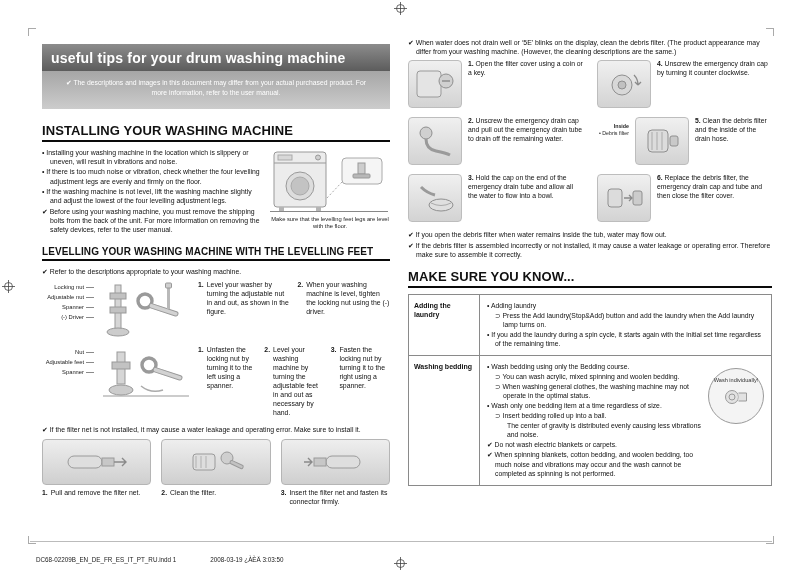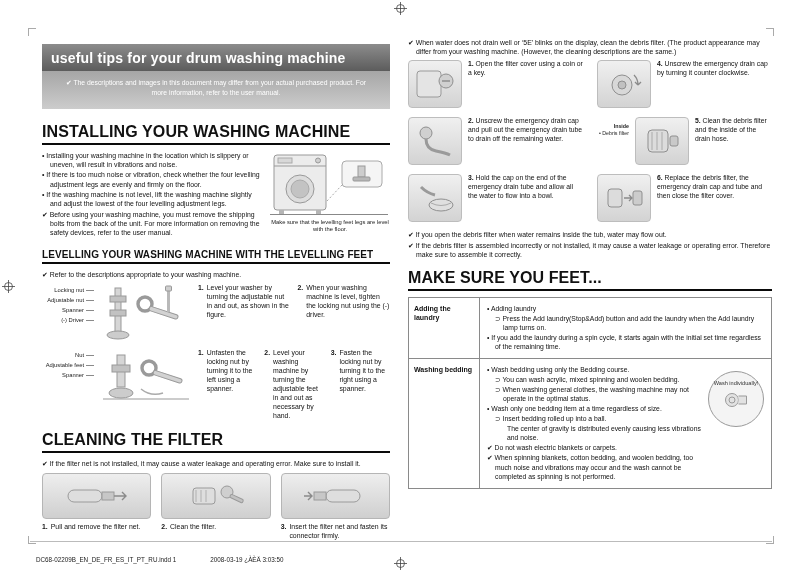--- a/index.html
+++ b/index.html
@@ -12,21 +12,21 @@
   .col-left{left:42px;top:44px;width:348px;}
   .col-right{left:408px;top:38px;width:364px;}
 
   
   .banner{margin-bottom:14px;}
   .banner-title{background:linear-gradient(180deg,#8c8c8c,#5c5c5c);color:#fff;font-weight:bold;
     font-size:14px;padding:6px 9px 5px;letter-spacing:.2px;}
   .banner-note{background:linear-gradient(180deg,#a6a6a6,#cccccc);color:#fff;font-size:6.8px;
     line-height:1.45;text-align:center;padding:7px 16px 11px;}
 
-  .h1{font-size:16px;font-weight:bold;border-bottom:2.5px solid #0a0a0a;padding-bottom:2px;
+  .h1{font-size:13px;font-weight:bold;border-bottom:2.5px solid #0a0a0a;padding-bottom:2px;
     margin:10px 0 6px;letter-spacing:.1px;}
   .h1.tight{font-size:10px;}
   .h2{font-size:8.8px;font-weight:bold;margin:2px 0 4px;}
   .note,.b{font-size:6.9px;line-height:1.32;padding-left:8px;text-indent:-8px;margin-bottom:1.5px;}
 
   .install-row{display:flex;gap:8px;align-items:flex-start;}
   .bullets{flex:1;}
   .fig-install{width:120px;text-align:center;flex:none;}
   .fig-cap{font-size:5.8px;line-height:1.3;margin-top:2px;color:#222;}
 
@@ -210,21 +210,20 @@
         <span class="n">2.</span>
         <span>Level your washing machine by turning the adjustable feet in and out as necessary by hand.</span>
       </div>
       <div class="step">
         <span class="n">3.</span>
         <span>Fasten the locking nut by turning it to the right using a spanner.</span>
       </div>
     </div>
   </div>
 
-  <div class="h1">CLEANING THE FILTER</div>
   <div class="note">✔ If the filter net is not installed, it may cause a water leakage and operating error. Make sure to install it.</div>
   <div class="wf-row">
     <div class="wf-cell">
       <div class="wf-img">
         <svg width="70" height="36" viewBox="0 0 70 36">
           <rect x="6" y="12" width="34" height="12" rx="6" fill="#dedede" stroke="#9a9a9a"></rect>
           <rect x="40" y="14" width="12" height="8" fill="#c7c7c7" stroke="#9a9a9a"></rect>
           <path d="M52 18 h12 m-4 -4 l4 4 l-4 4" fill="none" stroke="#8a8a8a" stroke-width="1.4"></path>
         </svg>
       </div>
@@ -359,21 +358,21 @@
         <span>Replace the debris filter, the emergency drain cap and tube and then close the filter cover.</span>
       </div>
     </div>
   </div>
 
   <div style="margin-top:8px;">
     <div class="note">✔ If you open the debris filter when water remains inside the tub, water may flow out.</div>
     <div class="note">✔ If the debris filter is assembled incorrectly or not installed, it may cause a water leakage or operating error. Therefore make sure to assemble it correctly.</div>
   </div>
 
-  <div class="h1">MAKE SURE YOU FEET...</div>
+  <div class="h1">MAKE SURE YOU KNOW...</div>
 
   <div class="ktable">
     <div class="krow">
       <div class="klabel">Adding the laundry</div>
       <div class="kcontent">
         <div class="kline">• Adding laundry</div>
         <div class="kline i1">⊃ Press the Add laundry(Stop&amp;Add) button and add the laundry when the Add laundry lamp turns on.</div>
         <div class="kline">• If you add the laundry during a spin cycle, it starts again with the initial set time regardless of the remaining time.</div>
       </div>
     </div>

